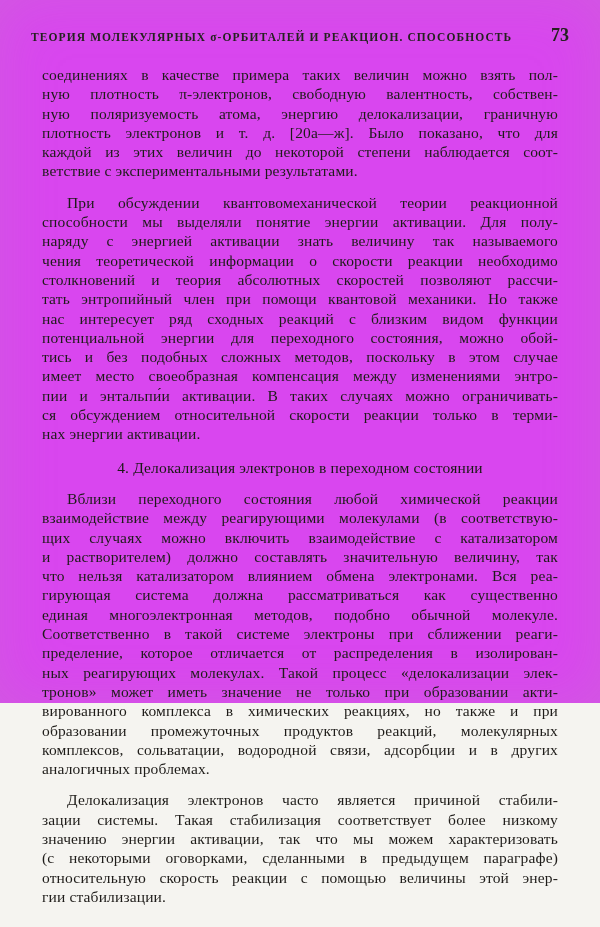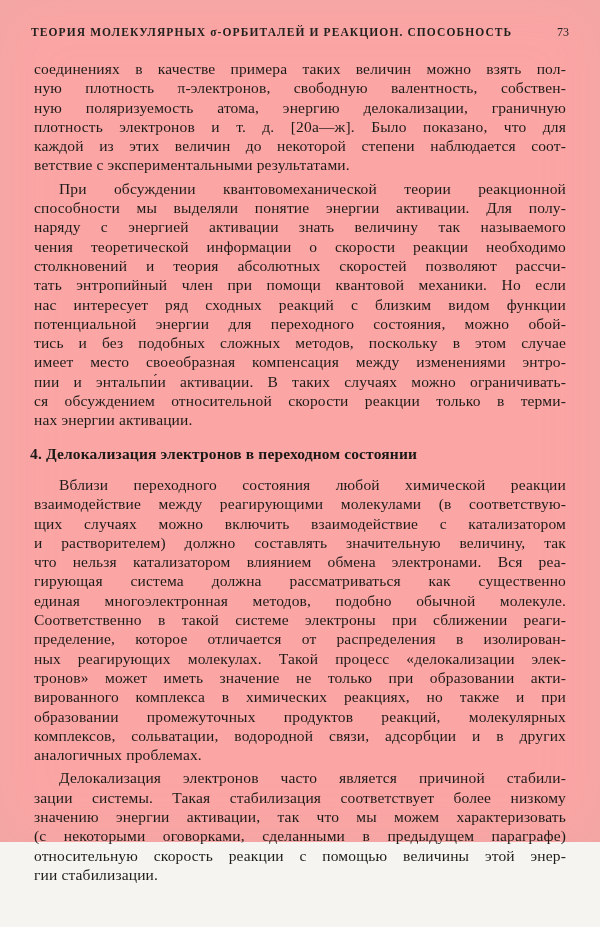--- a/index.html
+++ b/index.html
@@ -6,63 +6,63 @@
     margin: 0;
     padding: 0;
     width: 600px;
     height: 927px;
     overflow: hidden;
     background: #f5f4f0;
   }
   .page {
     position: relative;
     width: 600px;
-    height: 842px;
+    height: 703px;
     box-sizing: border-box;
     padding: 25px 30px 0 30px;
-    background: #fca5a5;
+    background: #d946ef;
     box-shadow: inset 0 0 60px rgba(180,175,160,0.18);
     font-family: "Liberation Serif", "DejaVu Serif", serif;
     color: #1e1c19;
   }
   .running-header {
     display: flex;
     justify-content: space-between;
     align-items: baseline;
     padding: 0 1px;
   }
   .header-title {
     font-size: 11.5px;
     font-weight: 700;
     letter-spacing: 1.1px;
     white-space: nowrap;
     color: #24221f;
   }
   .page-number {
-    font-size: 12px;
-    font-weight: 400;
+    font-size: 18px;
+    font-weight: 700;
     color: #24221f;
   }
   .text-block {
     margin-top: 19px;
     font-size: 15.5px;
     line-height: 19.3px;
     letter-spacing: 0.15px;
   }
-  .paragraph { margin: 4px; }
+  .paragraph { margin: 12px; }
   .line {
     text-align: justify;
     text-align-last: justify;
     white-space: normal;
   }
   .line.last { text-align-last: left; }
   .paragraph.indent .line:first-child { text-indent: 25px; }
   .section-heading {
-    font-weight: 700;
-    text-align: left;
+    font-weight: 400;
+    text-align: center;
     font-size: 15.5px;
     margin: 14px 0 12px 0;
     color: #1b1916;
   }
 </style>
 </head>
 <body>
 
 <div class="page">
   <div class="running-header">
@@ -77,21 +77,21 @@
         <div class="line">плотность электронов и т. д. [20а—ж]. Было показано, что для</div>
         <div class="line">каждой из этих величин до некоторой степени наблюдается соот-</div>
         <div class="line last">ветствие с экспериментальными результатами.</div>
       </div>
       <div class="paragraph indent">
         <div class="line">При обсуждении квантовомеханической теории реакционной</div>
         <div class="line">способности мы выделяли понятие энергии активации. Для полу-</div>
         <div class="line">наряду с энергией активации знать величину так называемого</div>
         <div class="line">чения теоретической информации о скорости реакции необходимо</div>
         <div class="line">столкновений и теория абсолютных скоростей позволяют рассчи-</div>
-        <div class="line">тать энтропийный член при помощи квантовой механики. Но если</div>
+        <div class="line">тать энтропийный член при помощи квантовой механики. Но также</div>
         <div class="line">нас интересует ряд сходных реакций с близким видом функции</div>
         <div class="line">потенциальной энергии для переходного состояния, можно обой-</div>
         <div class="line">тись и без подобных сложных методов, поскольку в этом случае</div>
         <div class="line">имеет место своеобразная компенсация между изменениями энтро-</div>
         <div class="line">пии и энтальпи́и активации. В таких случаях можно ограничивать-</div>
         <div class="line">ся обсуждением относительной скорости реакции только в терми-</div>
         <div class="line last">нах энергии активации.</div>
       </div>
       <div class="section-heading">4. Делокализация электронов в переходном состоянии</div>
       <div class="paragraph indent">

